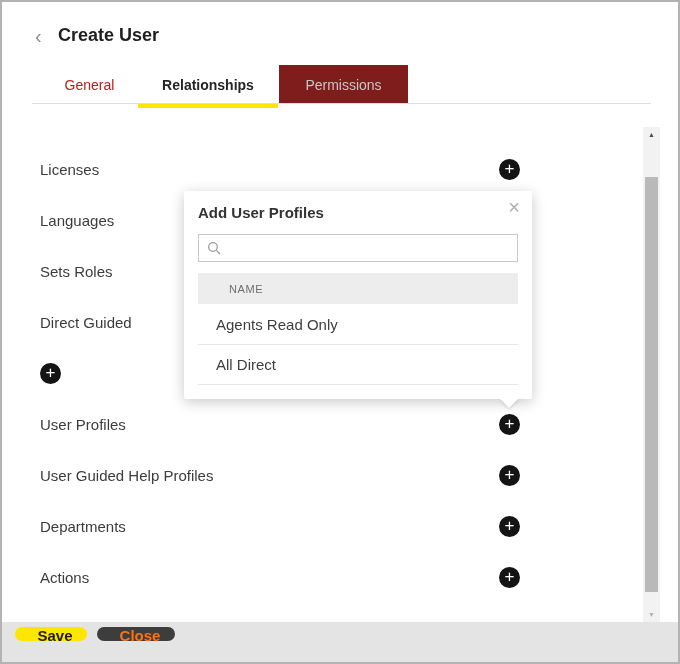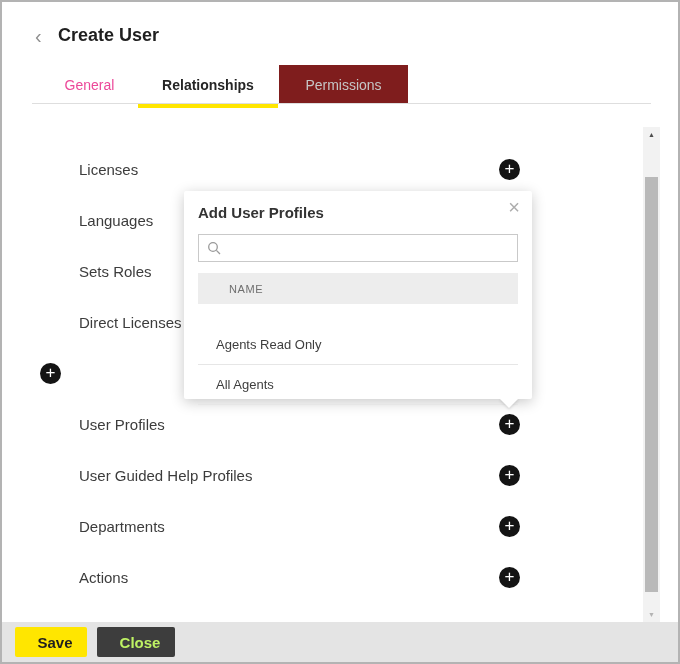--- a/index.html
+++ b/index.html
@@ -22,38 +22,38 @@
   }
   .page-title {
     position: absolute; left: 56px; top: 23px;
     font-size: 18px; font-weight: 700; color: #1f1f1f;
   }
 
   
   .tab { position: absolute; top: 63px; height: 39px;
          display: flex; align-items: center; justify-content: center;
          font-size: 14px; cursor: pointer; }
-  .tab-general { left: 40px; width: 95px; color: #ec4899; }
+  .tab-general { left: 40px; width: 95px; color: #b91c1c; }
   .tab-relationships { left: 136px; width: 140px; color: #252525; font-weight: 700; }
   .tab-relationships .tab-underline {
     position: absolute; left: 0; right: 0; bottom: -4px; height: 5px;
     background: #ffe600;
   }
   .tab-permissions { left: 277px; width: 129px; background: #7f1d1d; color: #c6c6c6; cursor: default; }
   .tabs-divider {
     position: absolute; left: 30px; right: 27px; top: 101px; height: 1px;
     background: #dedede;
   }
 
   
   .section-row {
     position: absolute; left: 38px; width: 480px; height: 50px;
     display: flex; align-items: center; justify-content: space-between;
   }
-  .section-label { font-size: 15px; color: #3c3c3c; margin-left: 39px; }
+  .section-label { font-size: 15px; color: #3c3c3c; }
   .add-btn {
     width: 21px; height: 21px; border-radius: 50%;
     background: #141414; color: #ffffff;
     font-size: 17px; line-height: 19px; text-align: center;
     cursor: pointer; user-select: none; flex: 0 0 auto;
   }
 
   
   .scrollbar {
     position: absolute; left: 641px; top: 125px; width: 17px; height: 496px;
@@ -105,40 +105,40 @@
   }
   .popup-table-header {
     position: absolute; left: 14px; right: 14px; top: 82px; height: 31px;
     background: #ededed; display: flex; align-items: center;
     padding-left: 31px;
     font-size: 11px; color: #6f6f6f; letter-spacing: 0.6px;
   }
   .popup-row {
     position: absolute; left: 14px; right: 14px; height: 41px;
     display: flex; align-items: center; padding-left: 18px;
-    font-size: 13px; color: #3e3e3e;
-    border-bottom: 1px solid #e6e6e6; cursor: pointer; margin-top: 20px;
+    font-size: 15px; color: #3e3e3e;
+    border-bottom: 1px solid #e6e6e6; cursor: pointer;
   }
   .popup-row-0 { top: 113px; }
   .popup-row-1 { top: 154px; height: 40px; }
 
   
   .footer {
     position: absolute; left: 0; right: 0; bottom: 0; height: 40px;
     background: #e4e4e4;
   }
   .btn {
-    position: absolute; top: 5px; height: 30px;
+    position: absolute; top: 5px; height: 14px;
     font-size: 15px; font-weight: 700;
-    border: none; border-radius: 2px; cursor: pointer;
+    border: none; border-radius: 12px; cursor: pointer;
     font-family: "Liberation Sans", sans-serif;
     padding-left: 8px;
   }
   .btn-save { left: 13px; width: 72px; background: #ffe600; color: #1f1f1f; }
-  .btn-close { left: 95px; width: 78px; background: #3d3d3d; color: #bef264; }
+  .btn-close { left: 95px; width: 78px; background: #3d3d3d; color: #f97316; }
 </style>
 </head>
 <body>
 
 <div class="window">
 
   <span class="back-btn">‹</span>
   <h1 class="page-title">Create User</h1>
 
   <div class="tab tab-general">
@@ -159,21 +159,21 @@
   </div>
   <div class="section-row" style="top:193px">
     <span class="section-label">Languages</span>
     <span class="add-btn">+</span>
   </div>
   <div class="section-row" style="top:244px">
     <span class="section-label">Sets Roles</span>
     <span class="add-btn">+</span>
   </div>
   <div class="section-row" style="top:295px">
-    <span class="section-label">Direct Licenses</span>
+    <span class="section-label">Direct Guided</span>
     <span class="add-btn">+</span>
   </div>
   <div class="section-row" style="top:346px">
     <span class="add-btn">+</span>
   </div>
   <div class="section-row" style="top:397px">
     <span class="section-label">User Profiles</span>
     <span class="add-btn">+</span>
   </div>
   <div class="section-row" style="top:448px">
@@ -207,21 +207,21 @@
       <input type="text" placeholder="" style="">
     </div>
 
     <div class="popup-table-header">
       <span>NAME</span>
     </div>
     <div class="popup-row popup-row-0">
       <span>Agents Read Only</span>
     </div>
     <div class="popup-row popup-row-1">
-      <span>All Agents</span>
+      <span>All Direct</span>
     </div>
 
     <div class="popup-caret"></div>
   </div>
 
   <div class="footer">
     <button class="btn btn-save">Save</button>
     <button class="btn btn-close">Close</button>
   </div>
 

